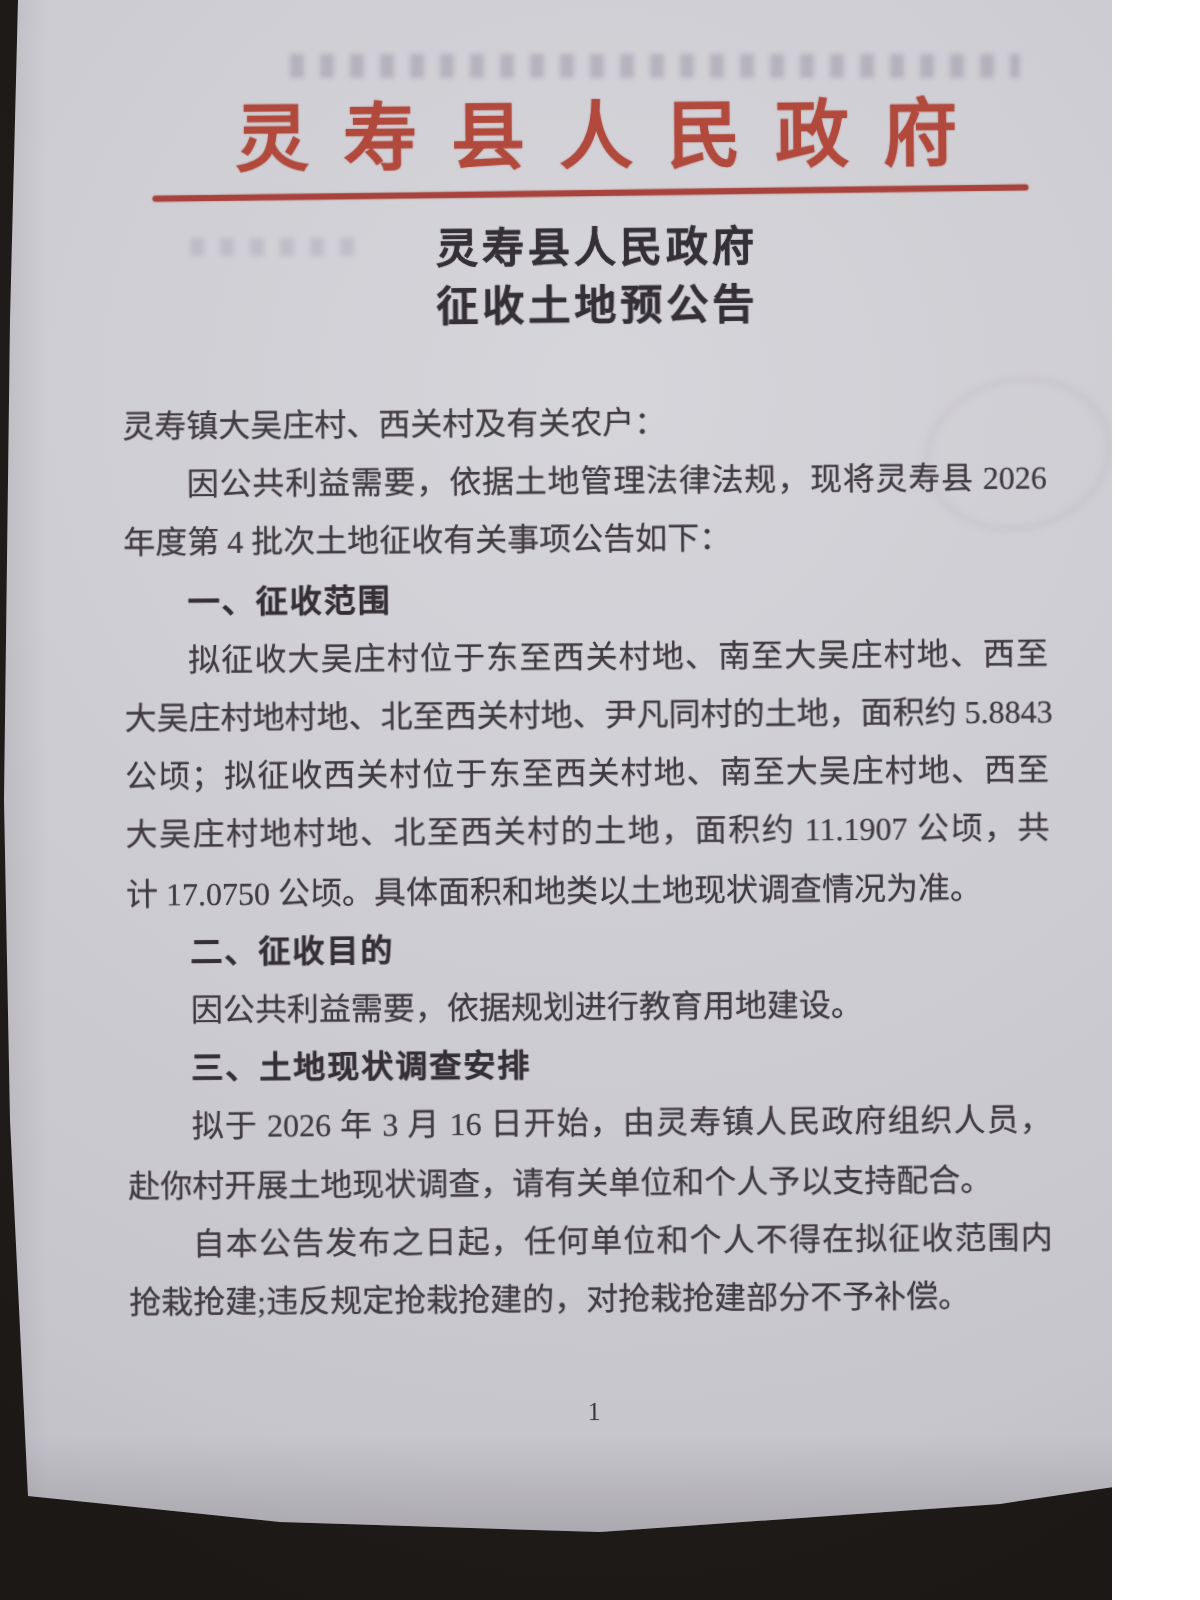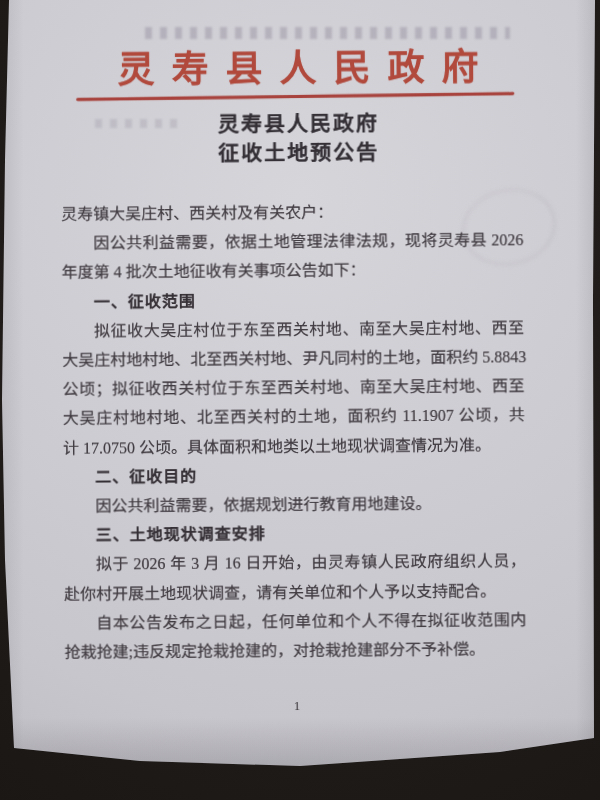--- a/index.html
+++ b/index.html
@@ -1,17 +1,17 @@
 <!DOCTYPE html>
 <html lang="zh-CN"><head>
 <meta charset="utf-8">
 <style>
   html,body{margin:0;padding:0;}
   #canvas{
-    position:relative;width:600px;height:800px;overflow:hidden;
+    position:relative;width:556px;height:800px;overflow:hidden;
     background:
       radial-gradient(130% 100% at 55% 40%, #262120 0%, #1e1a18 55%, #161311 100%);
     font-family:"Liberation Serif","DejaVu Serif",serif;
   }
   
   #paper{
     position:absolute;left:0;top:0;width:600px;height:780px;
     background:
       radial-gradient(120% 90% at 50% 25%, #d6d5da 0%, #cecdd3 40%, #c7c6cc 75%, #bcbbc2 100%);
     clip-path:polygon(9px 0, 595px 0, 593px 300px, 594px 738px,

